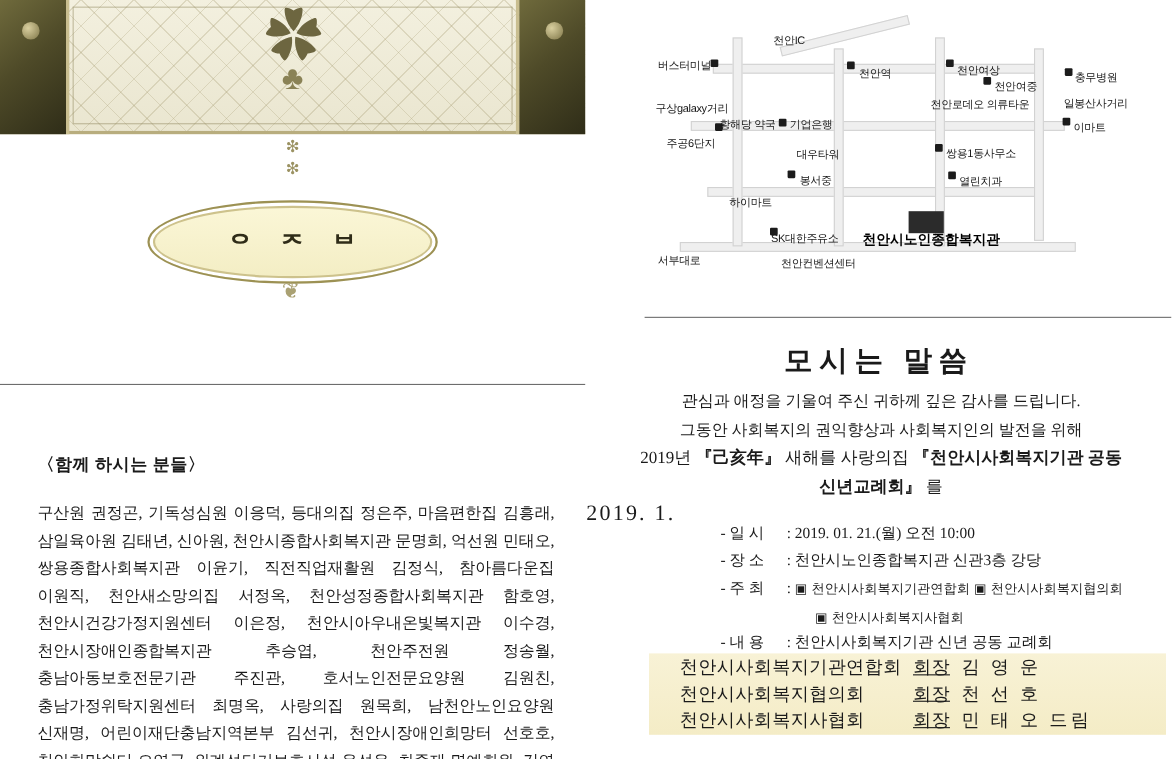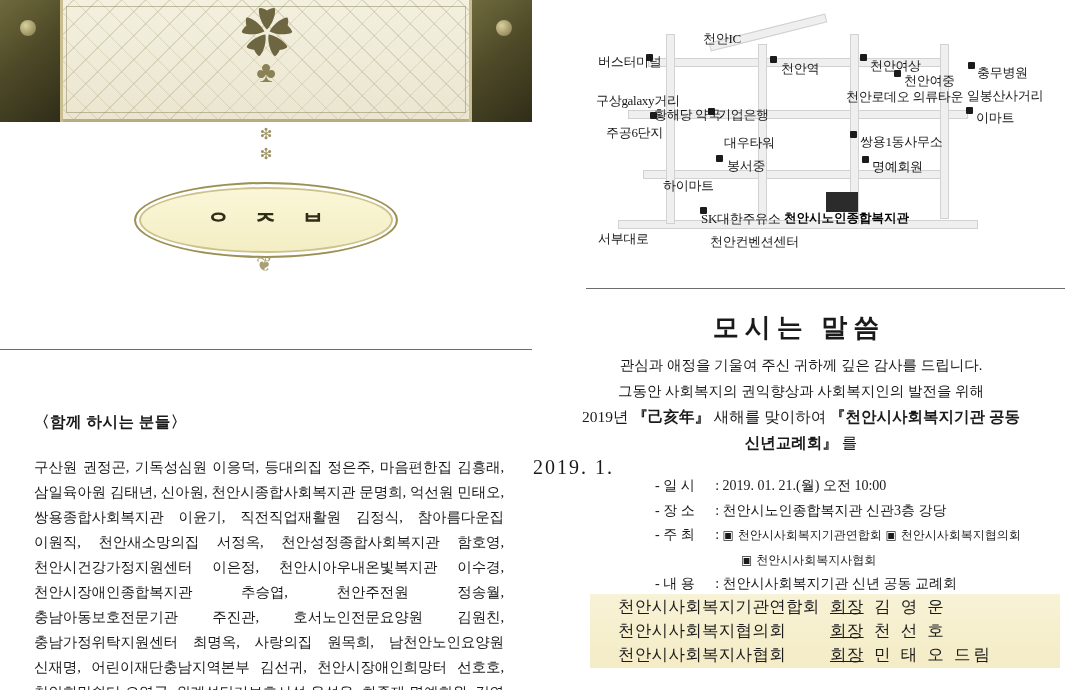--- a/index.html
+++ b/index.html
@@ -176,22 +176,22 @@
     background: #ffffff;
   }
   .road {
     position: absolute;
     background: #efefef;
     border: 1px solid #d2d2d2;
     box-sizing: border-box;
   }
   .map-label {
     position: absolute;
-    font-family: Liberation Serif, serif;
-    font-size: 13px;
+    font-family: Liberation Sans, sans-serif;
+    font-size: 10px;
     color: #161616;
     white-space: nowrap;
     letter-spacing: -.3px;
   }
   .poi-dot {
     position: absolute;
     width: 7px; height: 7px;
     background: #1b1b1b;
     border-radius: 1px;
   }
@@ -362,36 +362,36 @@
     <div class="map-label" style="left:8px;   top:78px;">구상galaxy거리</div>
     <div class="map-label" style="left:258px; top:74px;">천안로데오 의류타운</div>
     <div class="map-label" style="left:379px; top:73px;">일봉산사거리</div>
     <div class="map-label" style="left:66px;  top:92px;">황해당 약국</div>
     <div class="map-label" style="left:130px; top:92px;">기업은행</div>
     <div class="map-label" style="left:388px; top:95px;">이마트</div>
     <div class="map-label" style="left:18px;  top:110px;">주공6단지</div>
     <div class="map-label" style="left:136px; top:120px;">대우타워</div>
     <div class="map-label" style="left:272px; top:119px;">쌍용1동사무소</div>
     <div class="map-label" style="left:139px; top:143px;">봉서중</div>
-    <div class="map-label" style="left:284px; top:144px;">명예회원</div>
+    <div class="map-label" style="left:284px; top:144px;">열린치과</div>
     <div class="map-label" style="left:75px;  top:163px;">하이마트</div>
     <div class="map-label" style="left:113px; top:196px;">SK대한주유소</div>
     <div class="map-label" style="left:10px;  top:216px;">서부대로</div>
     <div class="map-label" style="left:122px; top:219px;">천안컨벤션센터</div>
   </div>
 
   <div class="right-divider"></div>
 
   <div class="invite-title">모시는 말씀</div>
 
   <div class="invite-body">
     <div>관심과 애정을 기울여 주신 귀하께 깊은 감사를 드립니다.</div>
     <div>그동안 사회복지의 권익향상과 사회복지인의 발전을 위해</div>
     <div class="big">
-      <span>2019년 </span><span class="hl">『己亥年』</span><span> 새해를 맞이하여 </span><span class="hl">『천안시사회복지기관 공동 신년교례회』</span><span> 를</span>
+      <span>2019년 </span><span class="hl">『己亥年』</span><span> 새해를 사랑의집 </span><span class="hl">『천안시사회복지기관 공동 신년교례회』</span><span> 를</span>
     </div>
   </div>
 
   <div class="invite-date">2019.    1.</div>
 
   <div class="details">
     <div class="row">
       - <span class="lab">일 시</span>: <span>2019. 01. 21.(월) 오전 10:00</span>
     </div>
     <div class="row">

